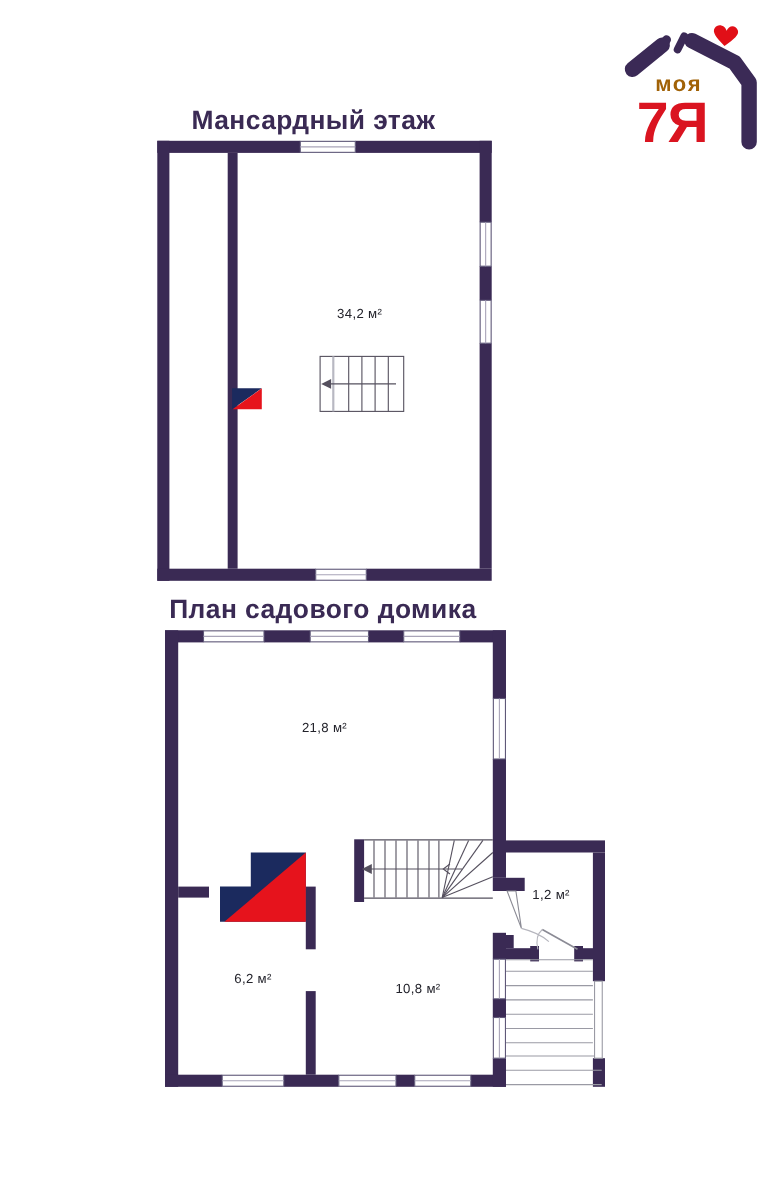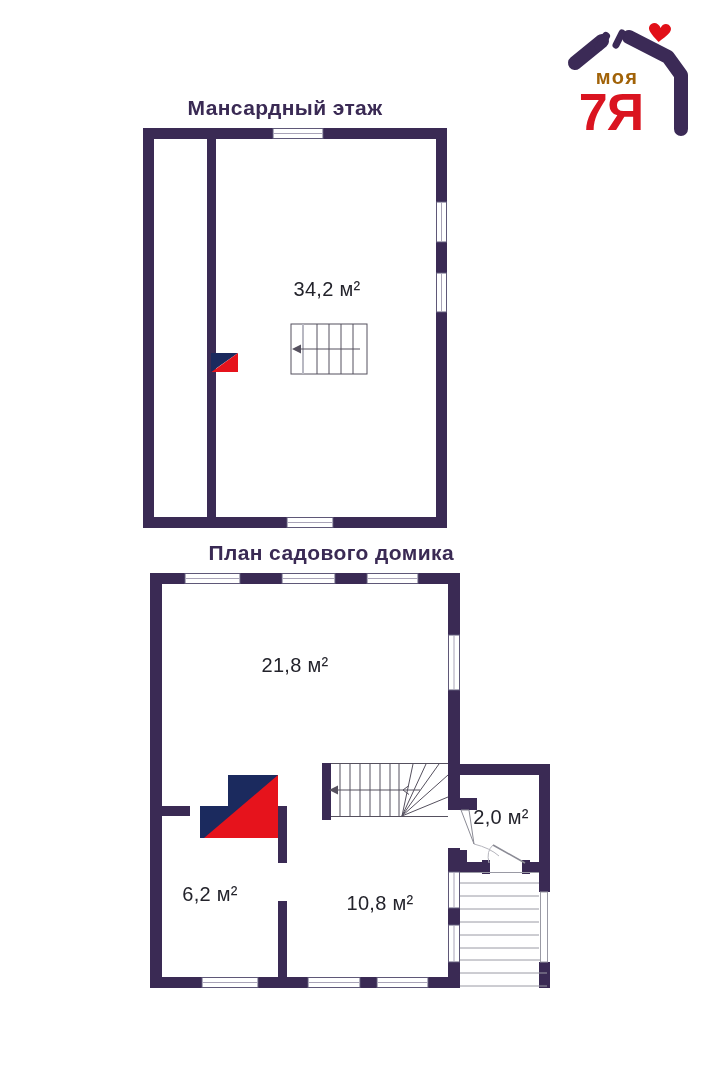--- a/index.html
+++ b/index.html
@@ -3,24 +3,24 @@
 <meta charset="utf-8">
 <style>
   html,body{margin:0;padding:0;background:#fff;}
   .canvas{
     position:relative;width:713px;height:1080px;background:#ffffff;
     font-family:"Liberation Sans", sans-serif;overflow:hidden;
   }
   .plan-svg{position:absolute;left:0;top:0;width:713px;height:1080px;}
   .txt{position:absolute;text-align:center;white-space:nowrap;}
   .plan-title{
-    font-size:21px;font-weight:700;color:#3a2a54;letter-spacing:.4px;
+    font-size:24px;font-weight:700;color:#3a2a54;letter-spacing:.4px;
   }
   .area-label{
-    font-size:20px;color:#23232b;letter-spacing:.3px;
+    font-size:12px;color:#23232b;letter-spacing:.3px;
   }
   .logo-word{
     font-size:20px;font-weight:700;color:#a16207;letter-spacing:1.5px;
   }
   .logo-family{
     font-size:52px;font-weight:700;color:#da1420;line-height:1;letter-spacing:-1px;
   }
 </style>
 </head>
 <body>
@@ -227,19 +227,19 @@
       </g>
     </g>
   </svg>
 
   <div class="txt logo-word" style="left:587px;top:66px;width:60px;">моя</div>
   <div class="txt logo-family" style="left:571px;top:86px;width:80px;">7Я</div>
 
   <div class="txt plan-title" style="left:123px;top:96px;width:324px;">Мансардный этаж</div>
   <div class="txt area-label" style="left:267px;top:278px;width:120px;">34,2 м²</div>
 
-  <div class="txt plan-title" style="left:133px;top:541px;width:321px;text-align:right;">План садового домика</div>
+  <div class="txt plan-title" style="left:133px;top:541px;width:321px;">План садового домика</div>
   <div class="txt area-label" style="left:235px;top:654px;width:120px;">21,8 м²</div>
-  <div class="txt area-label" style="left:451px;top:806px;width:100px;">2,0 м²</div>
-  <div class="txt area-label" style="left:150px;top:883px;width:120px;">6,2 м²</div>
+  <div class="txt area-label" style="left:451px;top:806px;width:100px;">1,2 м²</div>
+  <div class="txt area-label" style="left:170px;top:883px;width:120px;">6,2 м²</div>
   <div class="txt area-label" style="left:320px;top:892px;width:120px;">10,8 м²</div>
 
 </div>
 
 </body></html>

